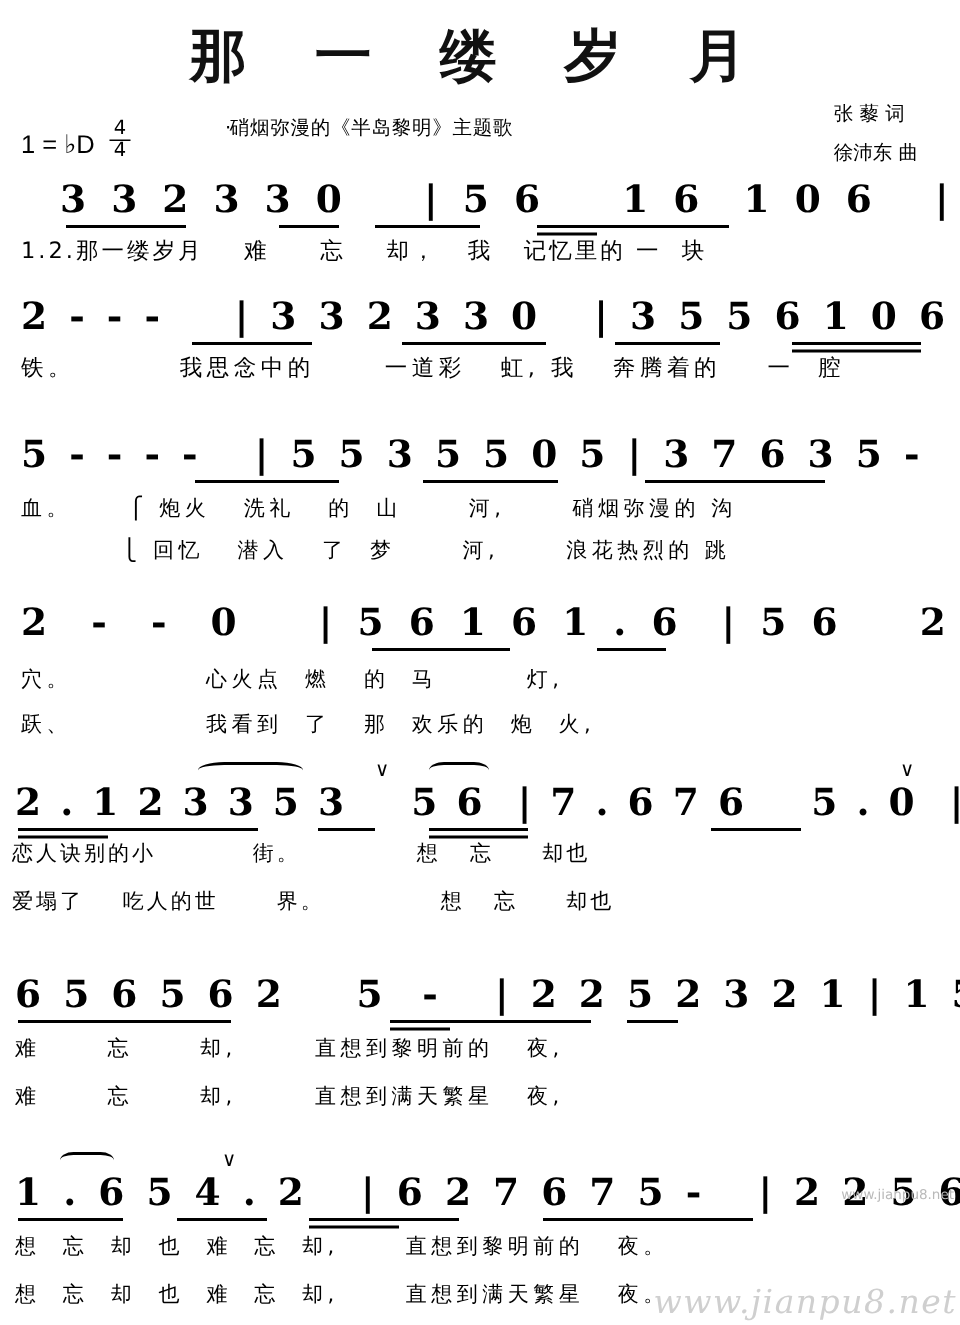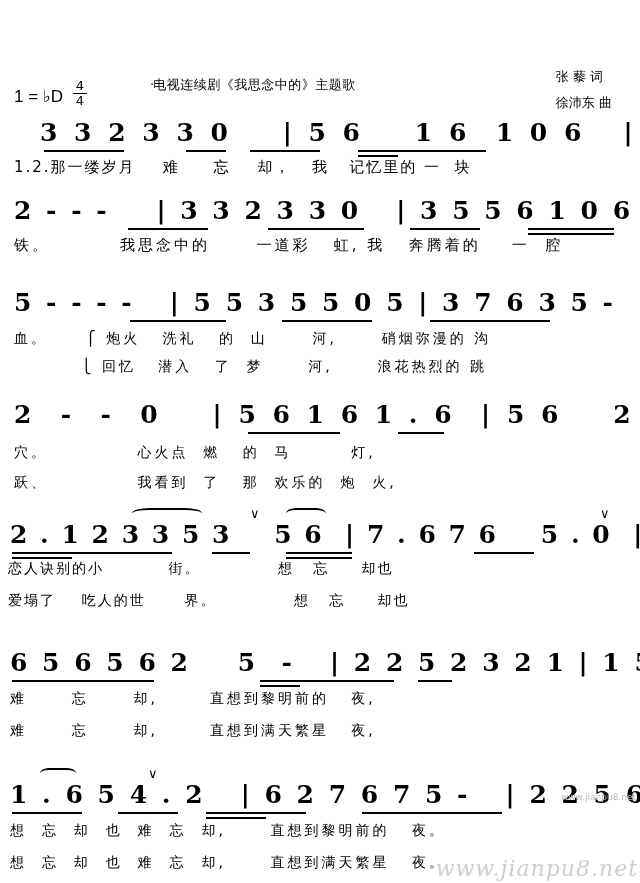--- a/index.html
+++ b/index.html
@@ -151,23 +151,24 @@
     color: #b9b9b9;
     white-space: nowrap;
   }
 </style>
 </head>
 <body>
 
 <div class="sheet">
 
 
+  <div class="title">那 一 缕 岁 月</div>
 
   <div class="subtitle">
-    <span style="letter-spacing:-1px;">·</span><span>电视连续剧《我思念中的》主题歌</span>
+    <span style="letter-spacing:-1px;">·</span><span>硝烟弥漫的《半岛黎明》主题歌</span>
   </div>
 
   <div class="credits">
     <div>张   藜 词</div>
     <div>徐沛东 曲</div>
   </div>
 
   <div class="keysig">1 = ♭D</div>
   <div class="meter">
     <span class="num">4</span>

